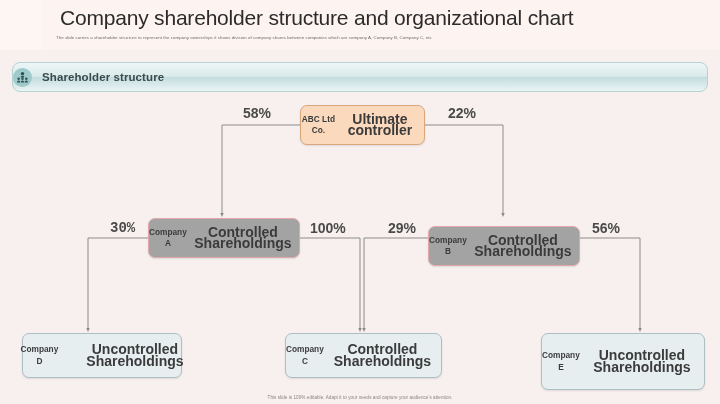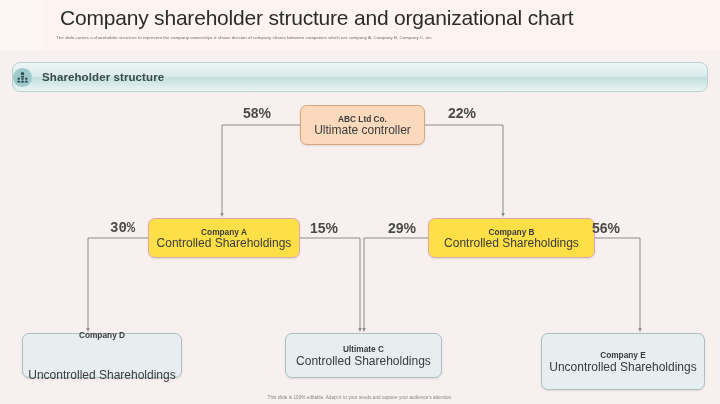--- a/index.html
+++ b/index.html
@@ -52,33 +52,33 @@
   .people-icon svg { display: block; }
   #section-bar-label {
     font-size: 11.5px; font-weight: bold; color: #3a4a4d; letter-spacing: 0.1px;
   }
   
   #wires { position: absolute; left: 0; top: 0; width: 720px; height: 354px; }
   
   .node {
     position: absolute;
     border-radius: 7px;
-    display: flex; flex-direction: column;
+    display: flex; flex-direction: row;
     align-items: center; justify-content: center;
     text-align: center;
     line-height: 11.5px;
   }
   .node .l1 { font-size: 8.3px; font-weight: bold; color: #3b3b3b; }
-  .node .l2 { font-size: 12px; font-weight: normal; color: #3b3b3b; }
+  .node .l2 { font-size: 14px; font-weight: bold; color: #3b3b3b; }
   .node.root {
     background: #fbd9bd; border: 1px solid #d8a87c;
     box-shadow: 0 1px 2px rgba(0,0,0,0.10);
   }
   .node.mid {
-    background: #fde047; border: 1px solid #e0a8ab;
+    background: #a3a3a3; border: 1px solid #e0a8ab;
     box-shadow: 0 1px 2px rgba(0,0,0,0.10);
   }
   .node.leaf {
     background: #e7eef0; border: 1px solid #aebfc4;
     box-shadow: 0 1px 2px rgba(0,0,0,0.10);
   }
   
   .pct {
     position: absolute;
     font-size: 14px; font-weight: bold; color: #4a4a4a;
@@ -146,43 +146,43 @@
     <div class="node root" style="left:300px; top:55px; width:125px; height:40px;">
       <span class="l1">ABC Ltd Co.</span>
       <span class="l2">Ultimate controller</span>
     </div>
 
     <div class="node mid" style="left:148px; top:168px; width:152px; height:40px;">
       <span class="l1">Company A</span>
       <span class="l2">Controlled Shareholdings</span>
     </div>
 
-    <div class="node mid" style="left:428px; top:168px; width:167px; height:40px;">
+    <div class="node mid" style="left:428px; top:176px; width:152px; height:40px;">
       <span class="l1">Company B</span>
       <span class="l2">Controlled Shareholdings</span>
     </div>
 
     <div class="node leaf" style="left:22px; top:283px; width:160px; height:45px;gap:28px;">
       <span class="l1">Company D</span>
       <span class="l2">Uncontrolled Shareholdings</span>
     </div>
 
     <div class="node leaf" style="left:285px; top:283px; width:157px; height:45px;">
-      <span class="l1">Ultimate C</span>
+      <span class="l1">Company C</span>
       <span class="l2">Controlled Shareholdings</span>
     </div>
 
     <div class="node leaf" style="left:541px; top:283px; width:164px; height:57px;">
       <span class="l1">Company E</span>
       <span class="l2">Uncontrolled Shareholdings</span>
     </div>
 
     <span class="pct" style="left:243px; top:55px;">58%</span>
     <span class="pct" style="left:448px; top:55px;">22%</span>
     <span class="pct" style="left:110px; top:170px;font-family:Liberation Mono, monospace;">30%</span>
-    <span class="pct" style="left:310px; top:170px;">15%</span>
+    <span class="pct" style="left:310px; top:170px;">100%</span>
     <span class="pct" style="left:388px; top:170px;">29%</span>
     <span class="pct" style="left:592px; top:170px;">56%</span>
 
   </div>
 
   <div id="footer-note">This slide is 100% editable. Adapt it to your needs and capture your audience's attention.</div>
 </div>
 
 </body></html>

